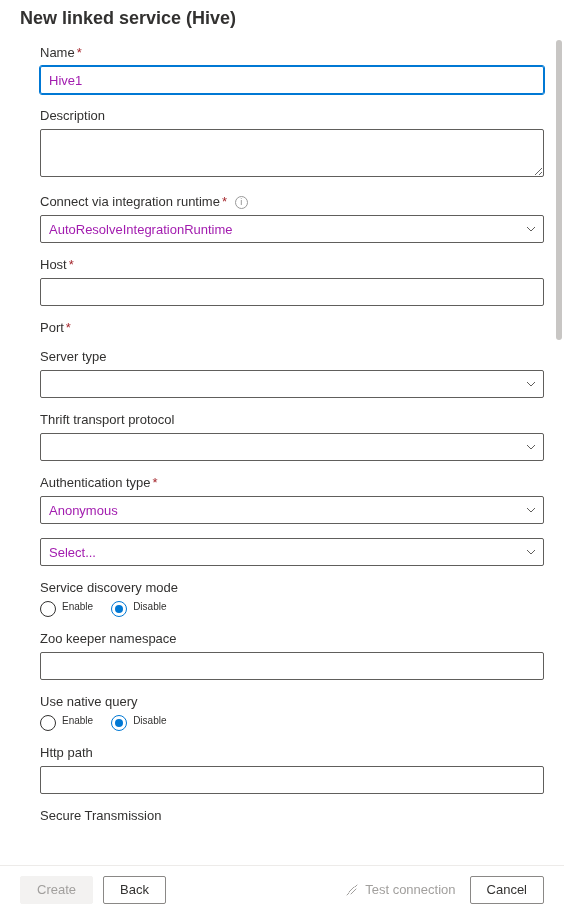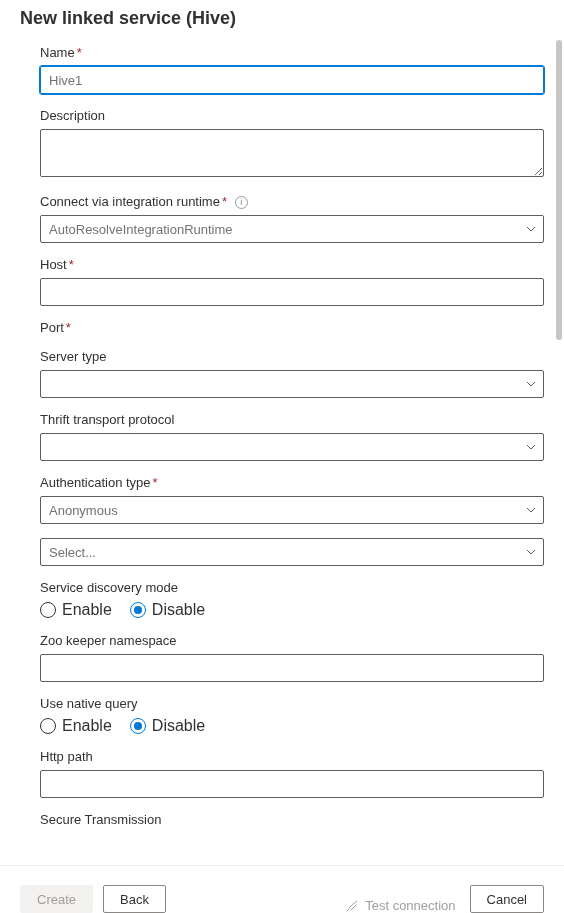--- a/index.html
+++ b/index.html
@@ -46,21 +46,21 @@
     color: #888;
     margin-left: 4px;
     vertical-align: middle;
   }
   .text-input, .textarea-input, .select-input {
     width: 100%;
     border: 1px solid #605e5c;
     background: #fff;
     font-family: inherit;
     font-size: 13px;
-    color: #737373;
+    color: #a21caf;
     padding: 4px 8px;
     height: 28px;
     border-radius: 2px;
   }
   .text-input.focused {
     border: 1px solid #0078d4;
     outline: 1px solid #0078d4;
   }
   .textarea-input {
     height: 48px;
@@ -83,24 +83,24 @@
     pointer-events: none;
   }
   .select-chevron svg { display:block; }
   .radio-row {
     display: flex;
     gap: 18px;
     align-items: center;
   }
   .radio-opt {
     display: flex;
-    align-items: center;
+    align-items: flex-start;
     gap: 6px;
     cursor: pointer;
-    font-size: 16px;
+    font-size: 10px;
   }
   .radio-circle {
     width: 16px; height: 16px;
     border: 1px solid #323130;
     border-radius: 50%;
     display: inline-flex;
     align-items: center;
     justify-content: center;
   }
   .radio-circle.selected {
@@ -112,21 +112,21 @@
     border-radius: 50%;
     display: none;
   }
   .radio-circle.selected .radio-dot { display: block; }
   .footer {
     position: absolute;
     left: 0; right: 0; bottom: 0;
     height: 48px;
     border-top: 1px solid #edebe9;
     display: flex;
-    align-items: flex-end;
+    align-items: center;
     padding: 0 20px;
     background: #fff;
   }
   .btn {
     height: 28px;
     padding: 0 16px;
     font-size: 13px;
     border: 1px solid #8a8886;
     background: #fff;
     color: #323130;

